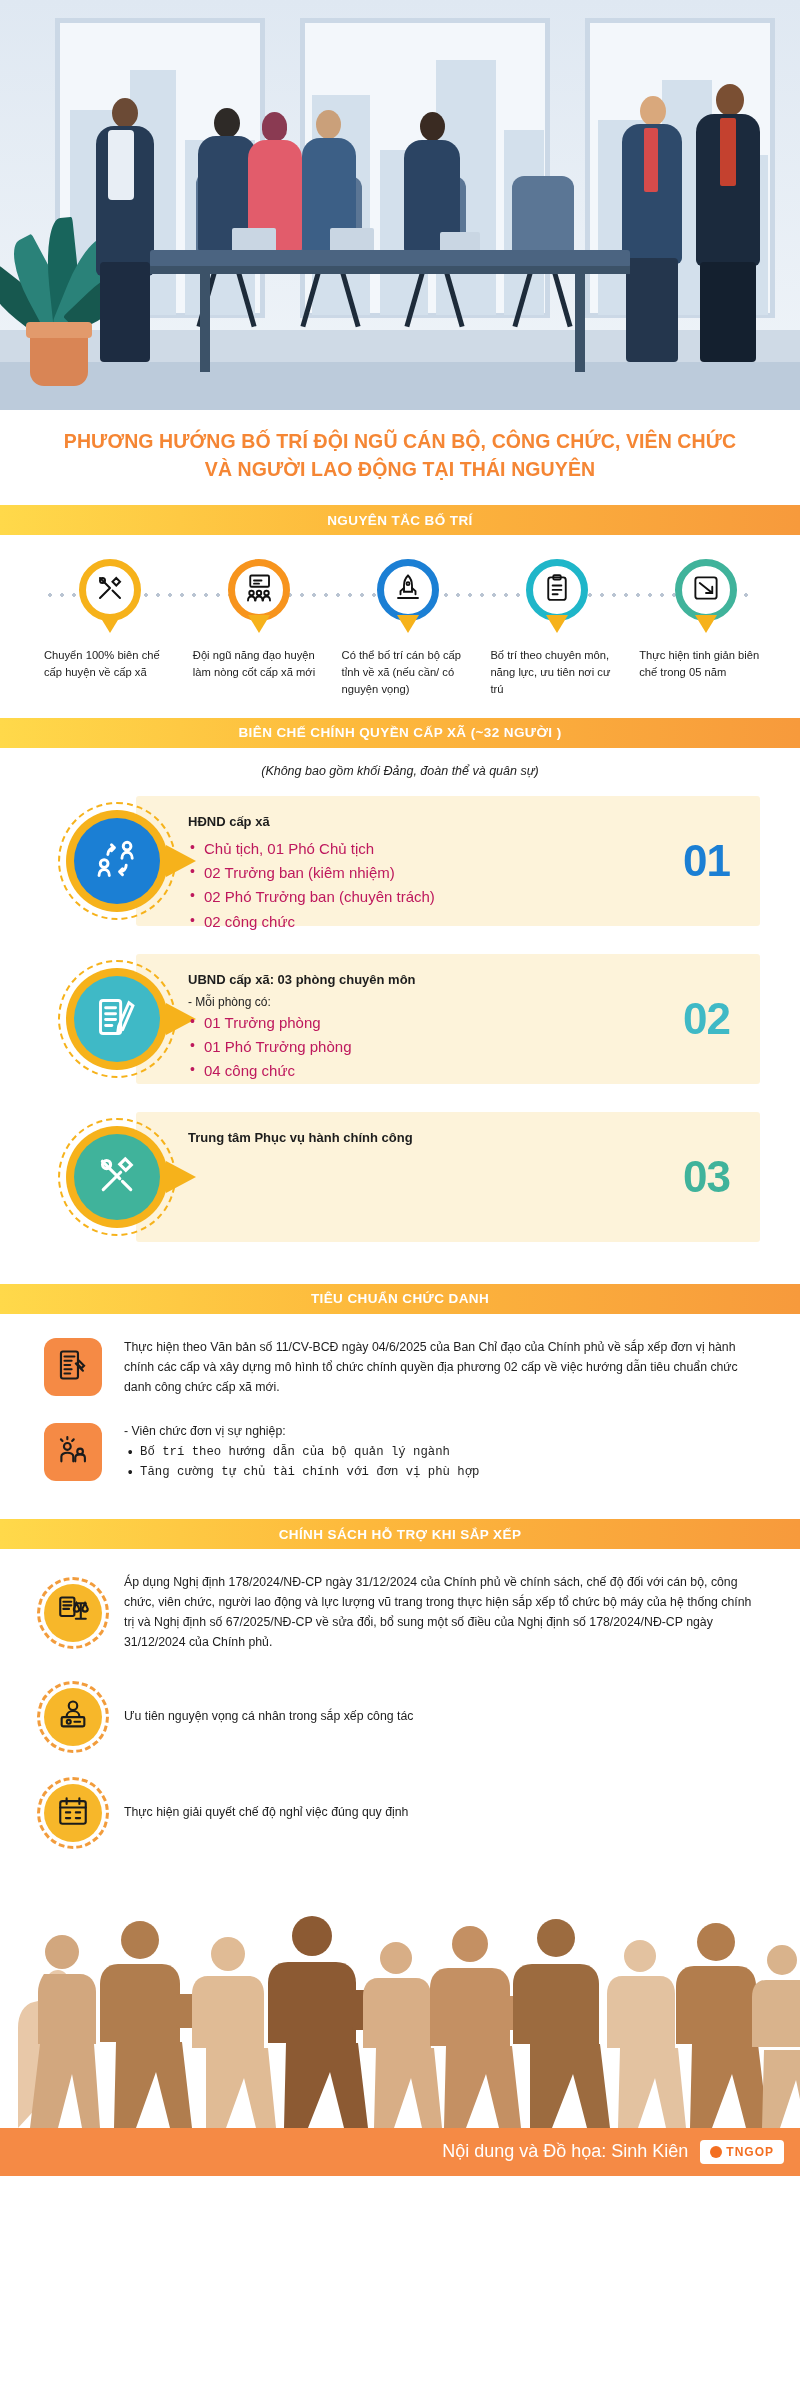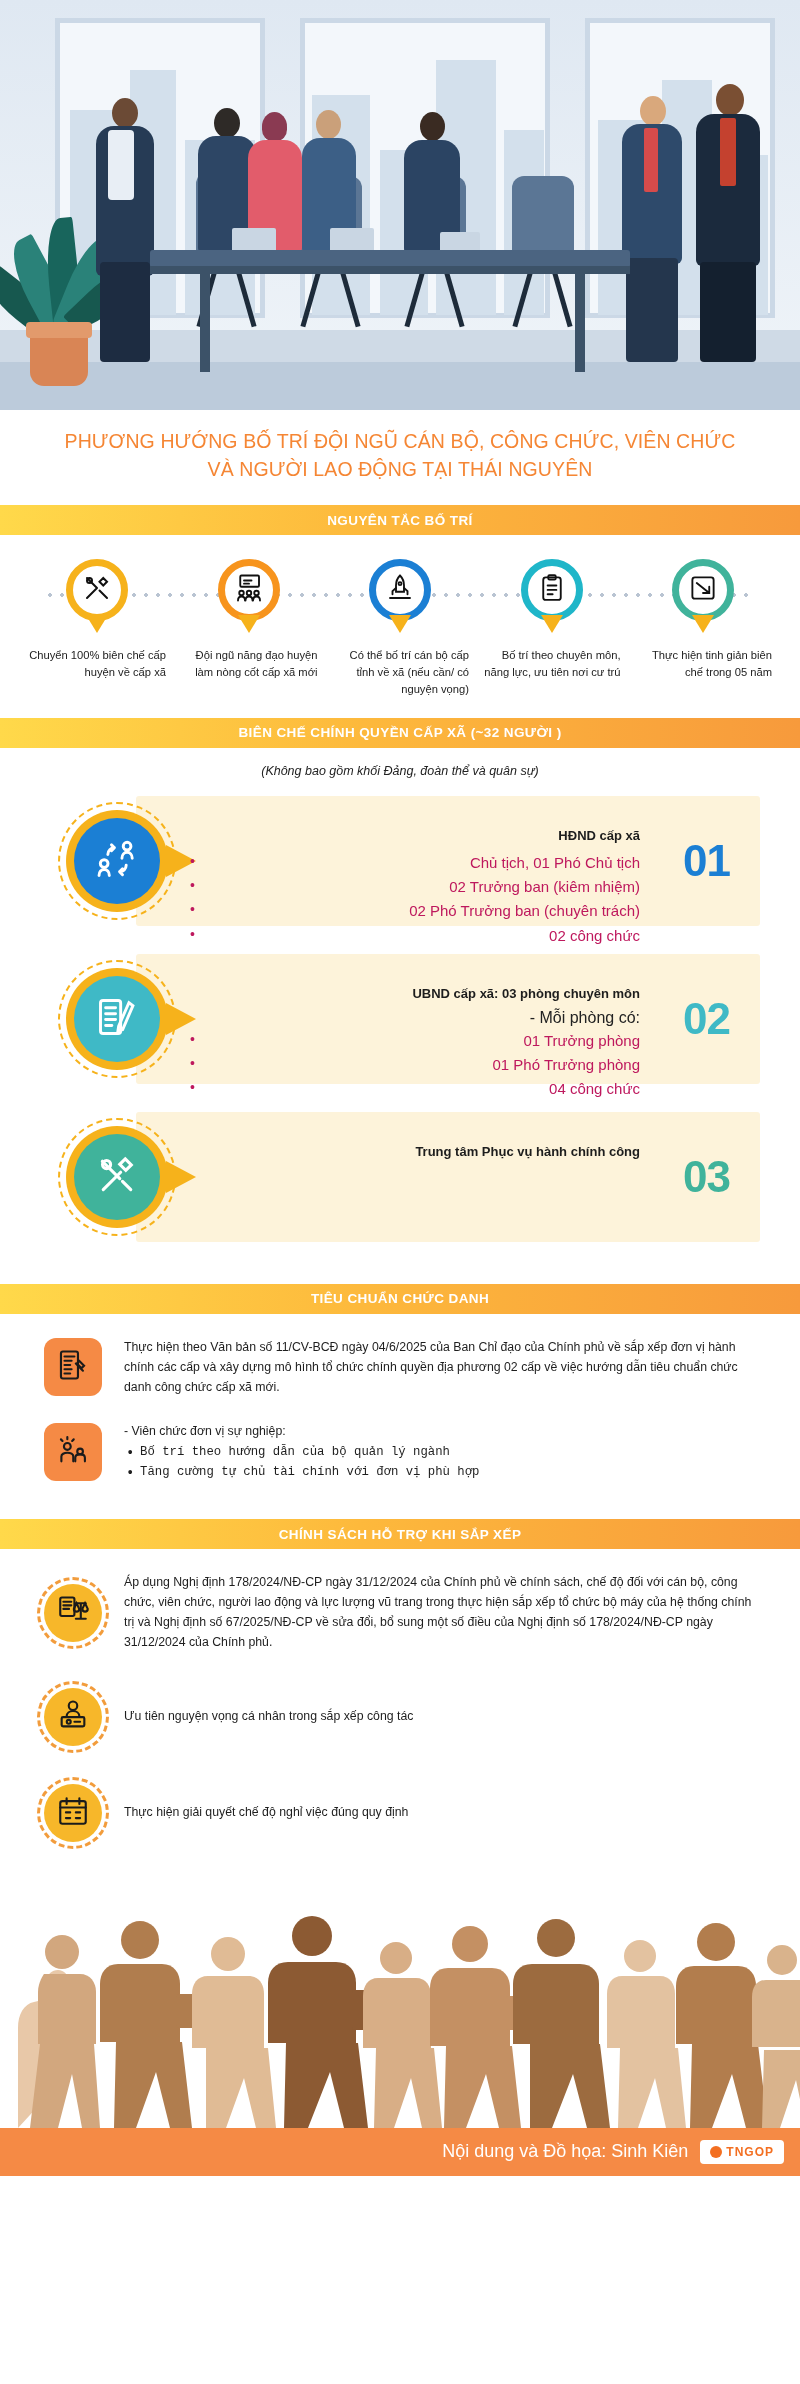--- a/index.html
+++ b/index.html
@@ -57,41 +57,41 @@
   .tl1{ left:200px;} .tl2{ left:575px;}
 
   .chair { position:absolute; background:#5b7695; border-radius:12px 12px 6px 6px; }
   .chairleg { position:absolute; background:#1d2b3a; width:5px; height:70px; }
 
   .person { position:absolute; }
   .head { position:absolute; border-radius:50%; }
   .body { position:absolute; border-radius:18px 18px 6px 6px; }
   .title-wrap { position:relative; width:800px; background:#fff; padding:18px 50px 22px; }
   .title-text {
-    color:#f58634; font-weight:400; font-size:19.5px; line-height:1.42;
+    color:#f58634; font-weight:700; font-size:19.5px; line-height:1.42;
     letter-spacing:.1px; text-align:center;
   }
 
   
   .bar {
     height:30px; margin:0 0 0 0; display:flex; align-items:center; justify-content:center;
     background:linear-gradient(90deg,#ffd94a 0%, #fdb93c 45%, #f79a3c 100%);
     color:#ffffff; font-weight:700; font-size:13.5px; letter-spacing:.4px;
   }
 
   
   .principles { padding:24px 14px 20px; position:relative; }
   .dotline {
     position:absolute; left:44px; right:44px; top:58px; height:4px;
     background-image: radial-gradient(circle, #b9c4d2 1.6px, transparent 1.8px);
     background-size: 12px 4px; background-repeat: repeat-x;
   }
   .prow { display:flex; justify-content:space-between; align-items:flex-start;
           position:relative; z-index:2; padding:0 14px; }
-  .pitem { width:138px; text-align:right; }
+  .pitem { width:138px; text-align:left;margin-left:16px; }
   .pin {
     width:62px; height:62px; margin:0 auto; border-radius:50%;
     border:7px solid #f6b21b; background:#ffffff; position:relative;
     display:flex; align-items:center; justify-content:center;
   }
   .pin::after{
     content:""; position:absolute; left:50%; bottom:-19px; transform:translateX(-50%);
     width:0; height:0; border-left:11px solid transparent; border-right:11px solid transparent;
     border-top:18px solid #f6b21b;
   }
@@ -117,23 +117,23 @@
   .badge-yellow::after{
     content:""; position:absolute; right:-28px; top:35px;
     border-top:16px solid transparent; border-bottom:16px solid transparent;
     border-left:30px solid #f6b21b;
   }
   .badge-inner {
     position:absolute; left:34px; top:22px; width:86px; height:86px; border-radius:50%;
     display:flex; align-items:center; justify-content:center;
   }
   .badge-inner svg { width:44px; height:44px; }
-  .card-body { position:absolute; left:148px; right:120px; top:32px;text-align:right; }
+  .card-body { position:absolute; left:148px; right:120px; top:18px; }
   .card-title { font-weight:700; font-size:13px; color:#1d1d1d; margin-bottom:8px; }
-  .card-lead { font-size:16px; color:#222; margin-bottom:2px; }
+  .card-lead { font-size:12px; color:#222; margin-bottom:2px; }
   .card-list { list-style:none; }
   .card-list li { font-size:15px; line-height:1.62; color:#be185d; padding-left:16px; position:relative; }
   .card-list li::before{ content:"•"; position:absolute; left:2px; top:-1px; font-size:14px; }
   .card-num {
     position:absolute; right:30px; top:50%; transform:translateY(-50%);
     font-size:44px; font-weight:700; letter-spacing:-1px;
   }
 
   
   .rows { padding:22px 44px 14px; }

